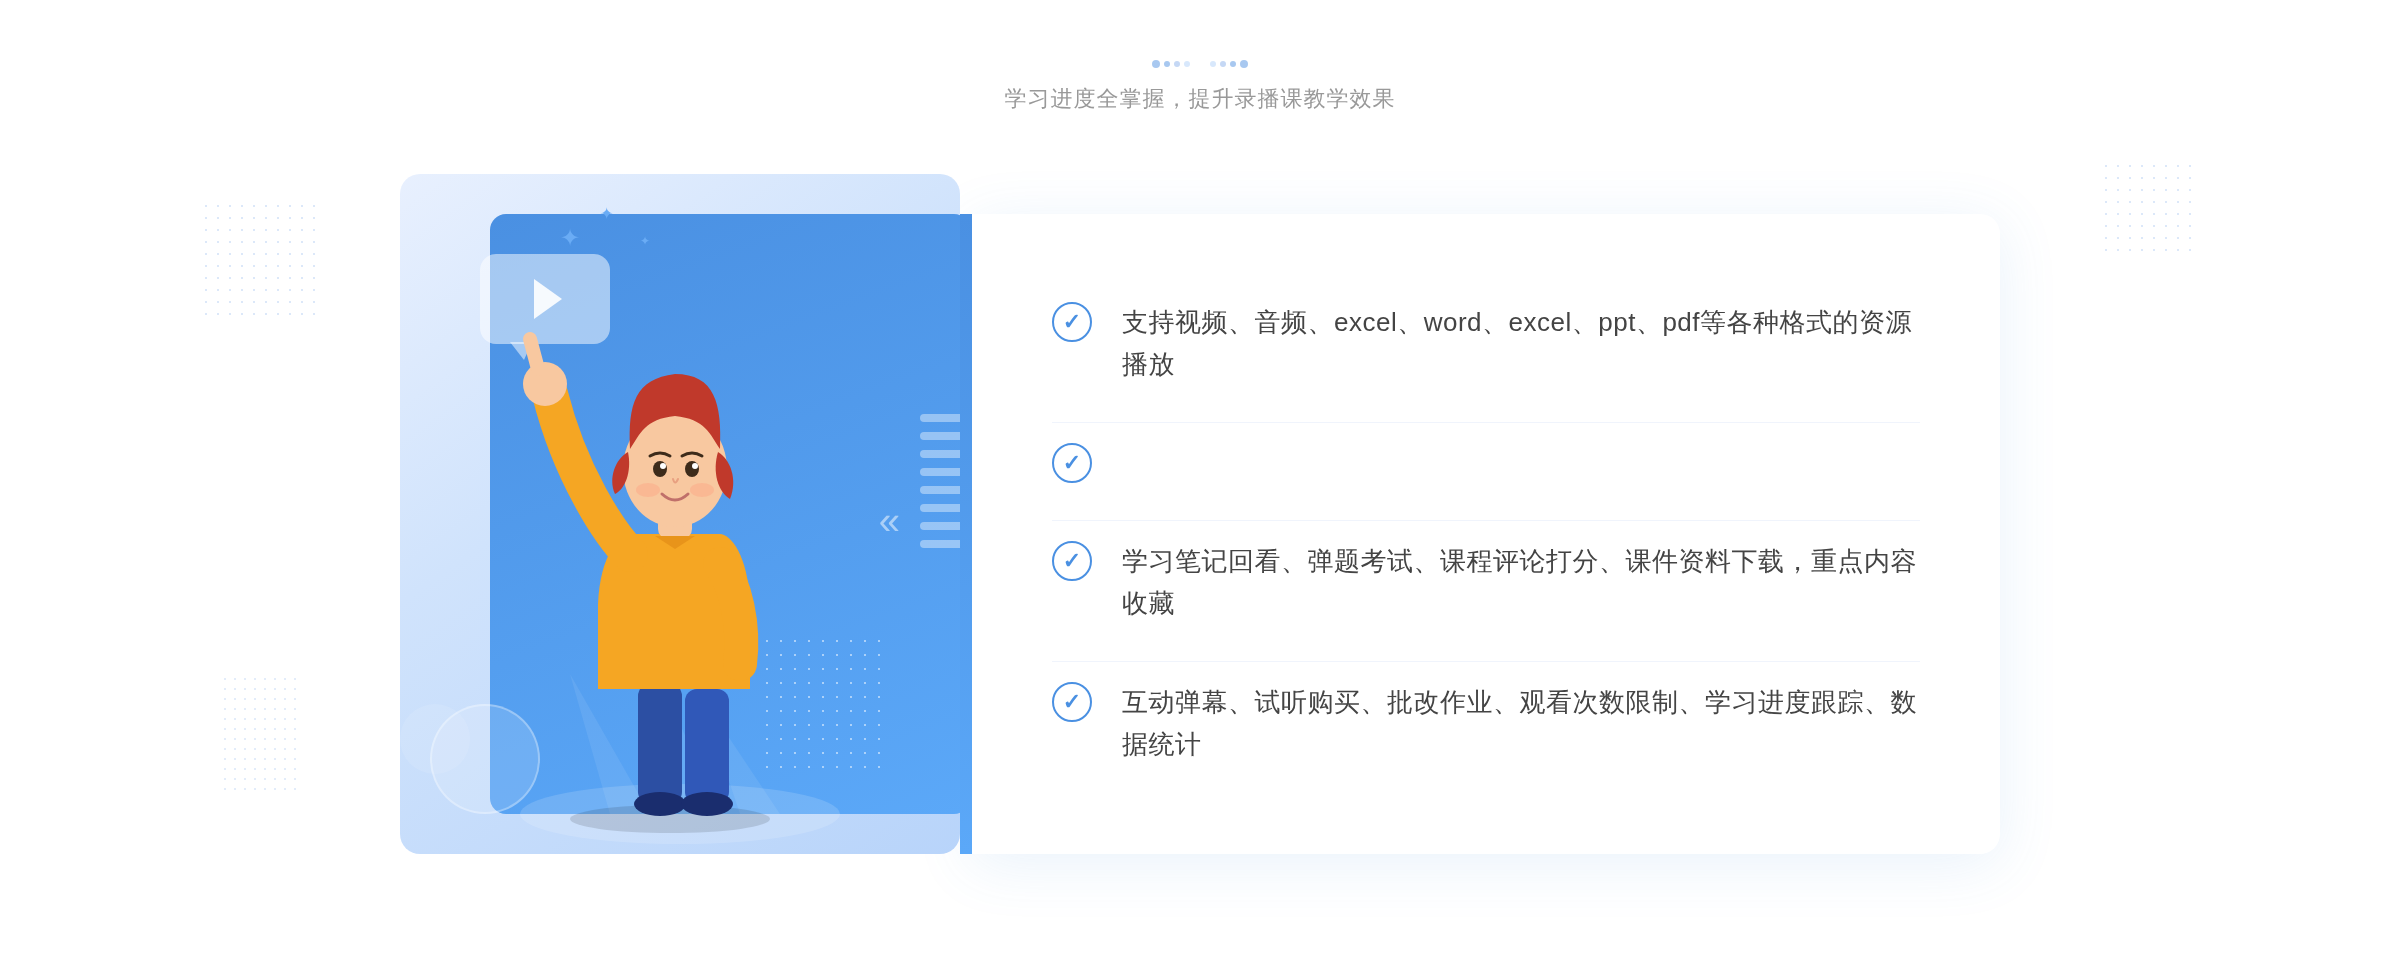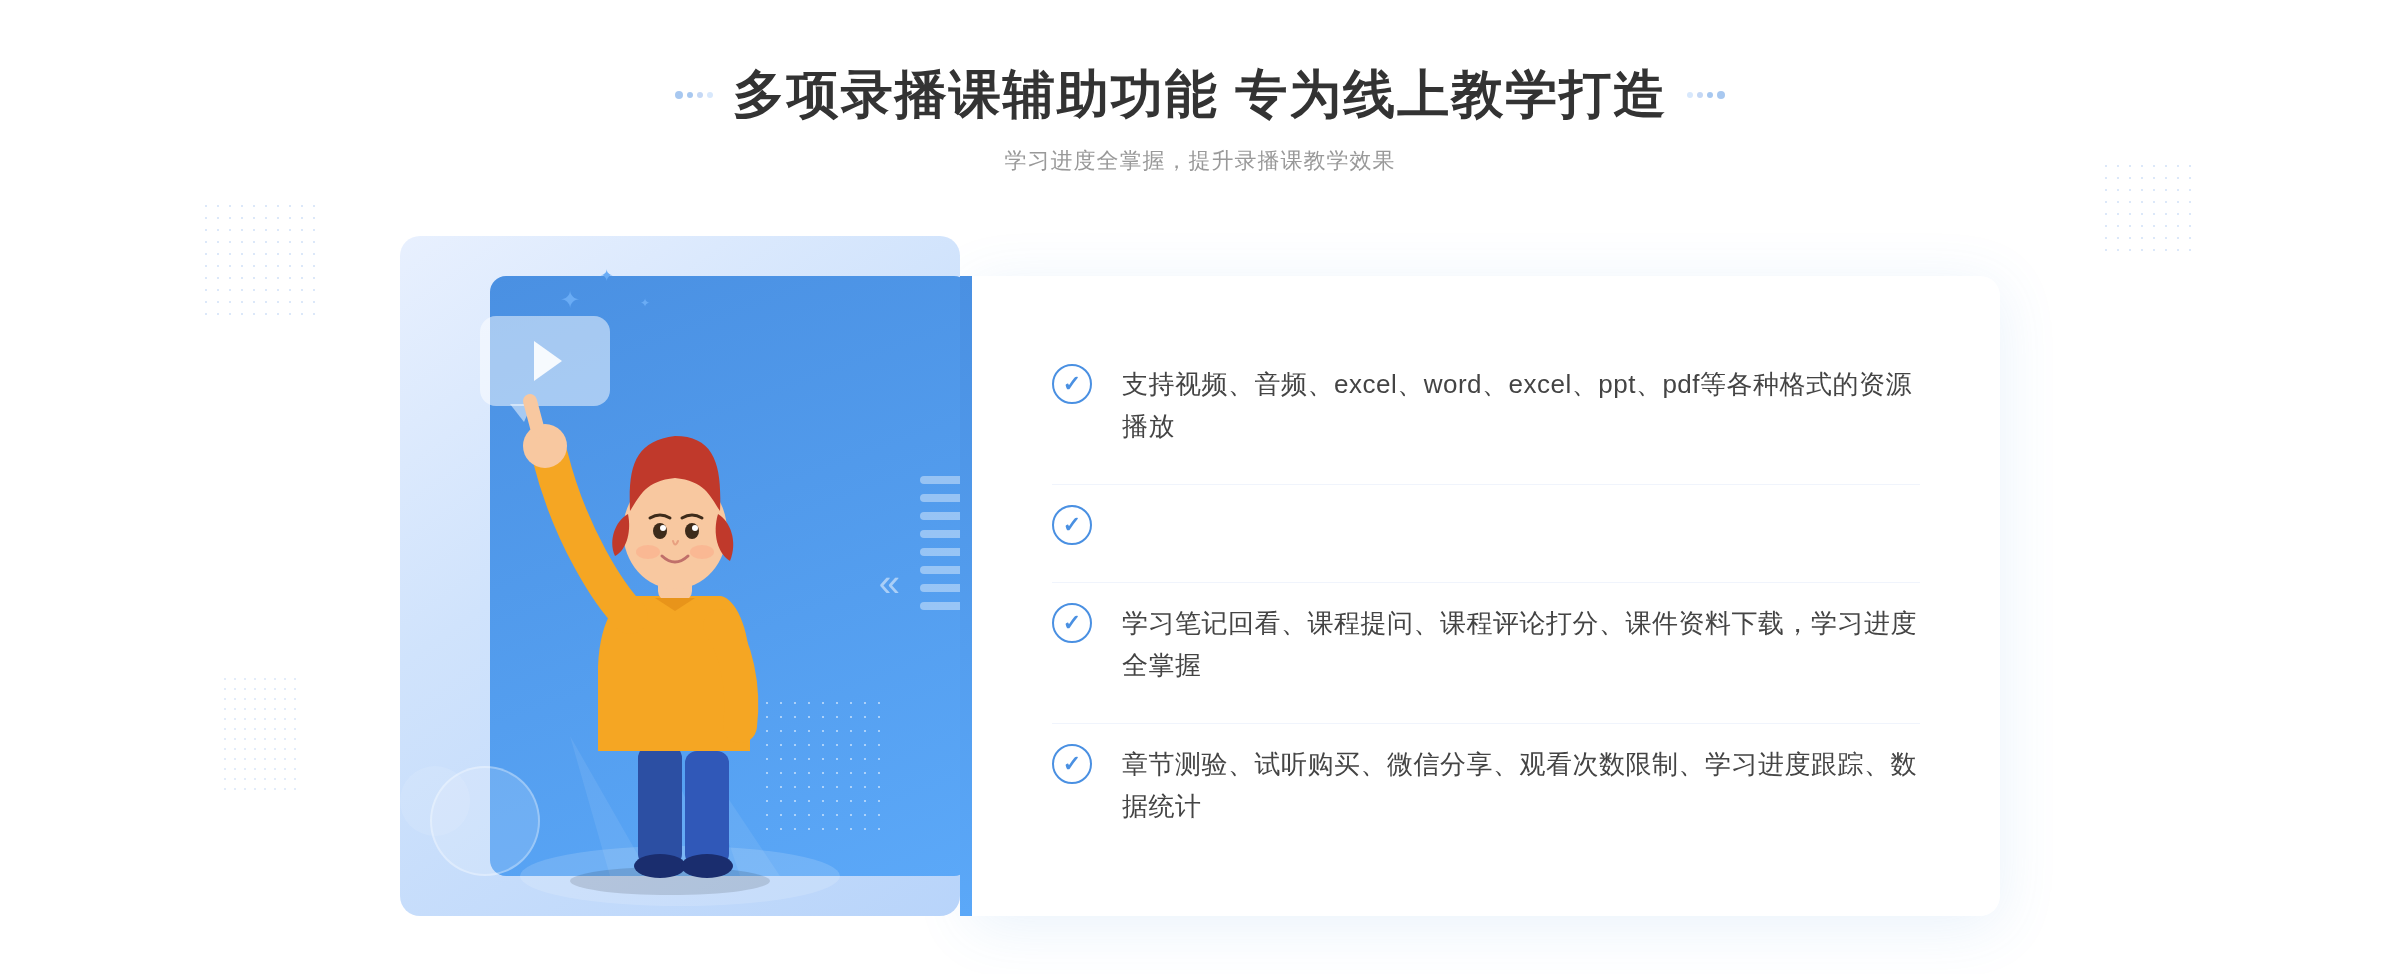--- a/index.html
+++ b/index.html
@@ -326,21 +326,20 @@
   <div class="dots-right"></div>
 
   <div class="title-section">
     <div class="title-row">
       <div class="title-dots">
         <span class="large" style="background:#a8c8f0;"></span>
         <span style="background:#a8c8f0;"></span>
         <span style="background:#c5d8f5;"></span>
         <span style="background:#d8e8fc;"></span>
       </div>
-      <h1 class="main-title">多项录播课辅助功能 专为线上教学打造</h1>
       <div class="title-dots">
         <span style="background:#d8e8fc;"></span>
         <span style="background:#c5d8f5;"></span>
         <span style="background:#a8c8f0;"></span>
         <span class="large" style="background:#a8c8f0;"></span>
       </div>
     </div>
     <p class="sub-title">学习进度全掌握，提升录播课教学效果</p>
   </div>
 
@@ -461,28 +460,28 @@
       <div class="feature-item">
         <div class="check-circle">
           <span class="check-mark">✓</span>
         </div>
       </div>
 
       <div class="feature-item">
         <div class="check-circle">
           <span class="check-mark">✓</span>
         </div>
-        <p class="feature-text">学习笔记回看、课程提问、课程评论打分、课件资料下载，学习进度全掌握</p>
+        <p class="feature-text">学习笔记回看、弹题考试、课程评论打分、课件资料下载，重点内容收藏</p>
       </div>
 
       <div class="feature-item">
         <div class="check-circle">
           <span class="check-mark">✓</span>
         </div>
-        <p class="feature-text">章节测验、试听购买、微信分享、观看次数限制、学习进度跟踪、数据统计</p>
+        <p class="feature-text">互动弹幕、试听购买、批改作业、观看次数限制、学习进度跟踪、数据统计</p>
       </div>
 
     </div>
 
   </div>
 
   <div class="dots-bottom-left"></div>
 
 </div>
 

